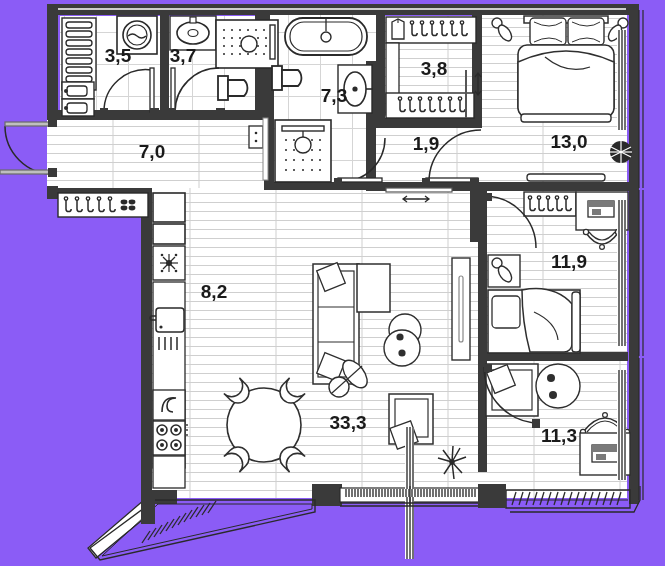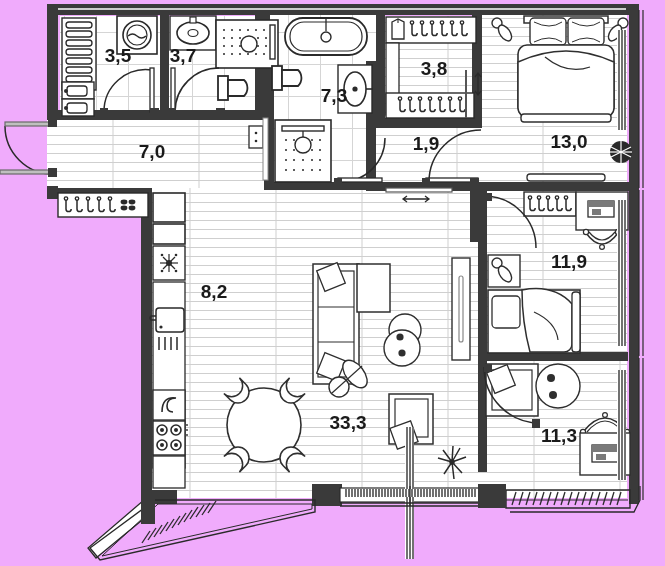--- a/index.html
+++ b/index.html
@@ -1,18 +1,18 @@
 <!DOCTYPE html>
 <html><head>
 <meta charset="utf-8">
 <style>
   html,body{margin:0;padding:0;background:#ffffff;}
   body{width:665px;height:566px;overflow:hidden;
        font-family:"Liberation Sans",sans-serif;}
-  #stage{position:relative;width:665px;height:566px;background:#f0abfc;text-align:center;}
+  #stage{position:relative;width:665px;height:566px;background:#8b5cf6;text-align:center;}
   svg{display:block;}
   .area-label{font-family:"Liberation Sans",sans-serif;font-weight:700;
               fill:#1a1a1a;text-anchor:middle;dominant-baseline:middle;}
 </style>
 </head>
 <body>
 
 <div id="stage">
 <svg id="plan-svg" width="665" height="566" viewBox="0 0 665 566">
 

